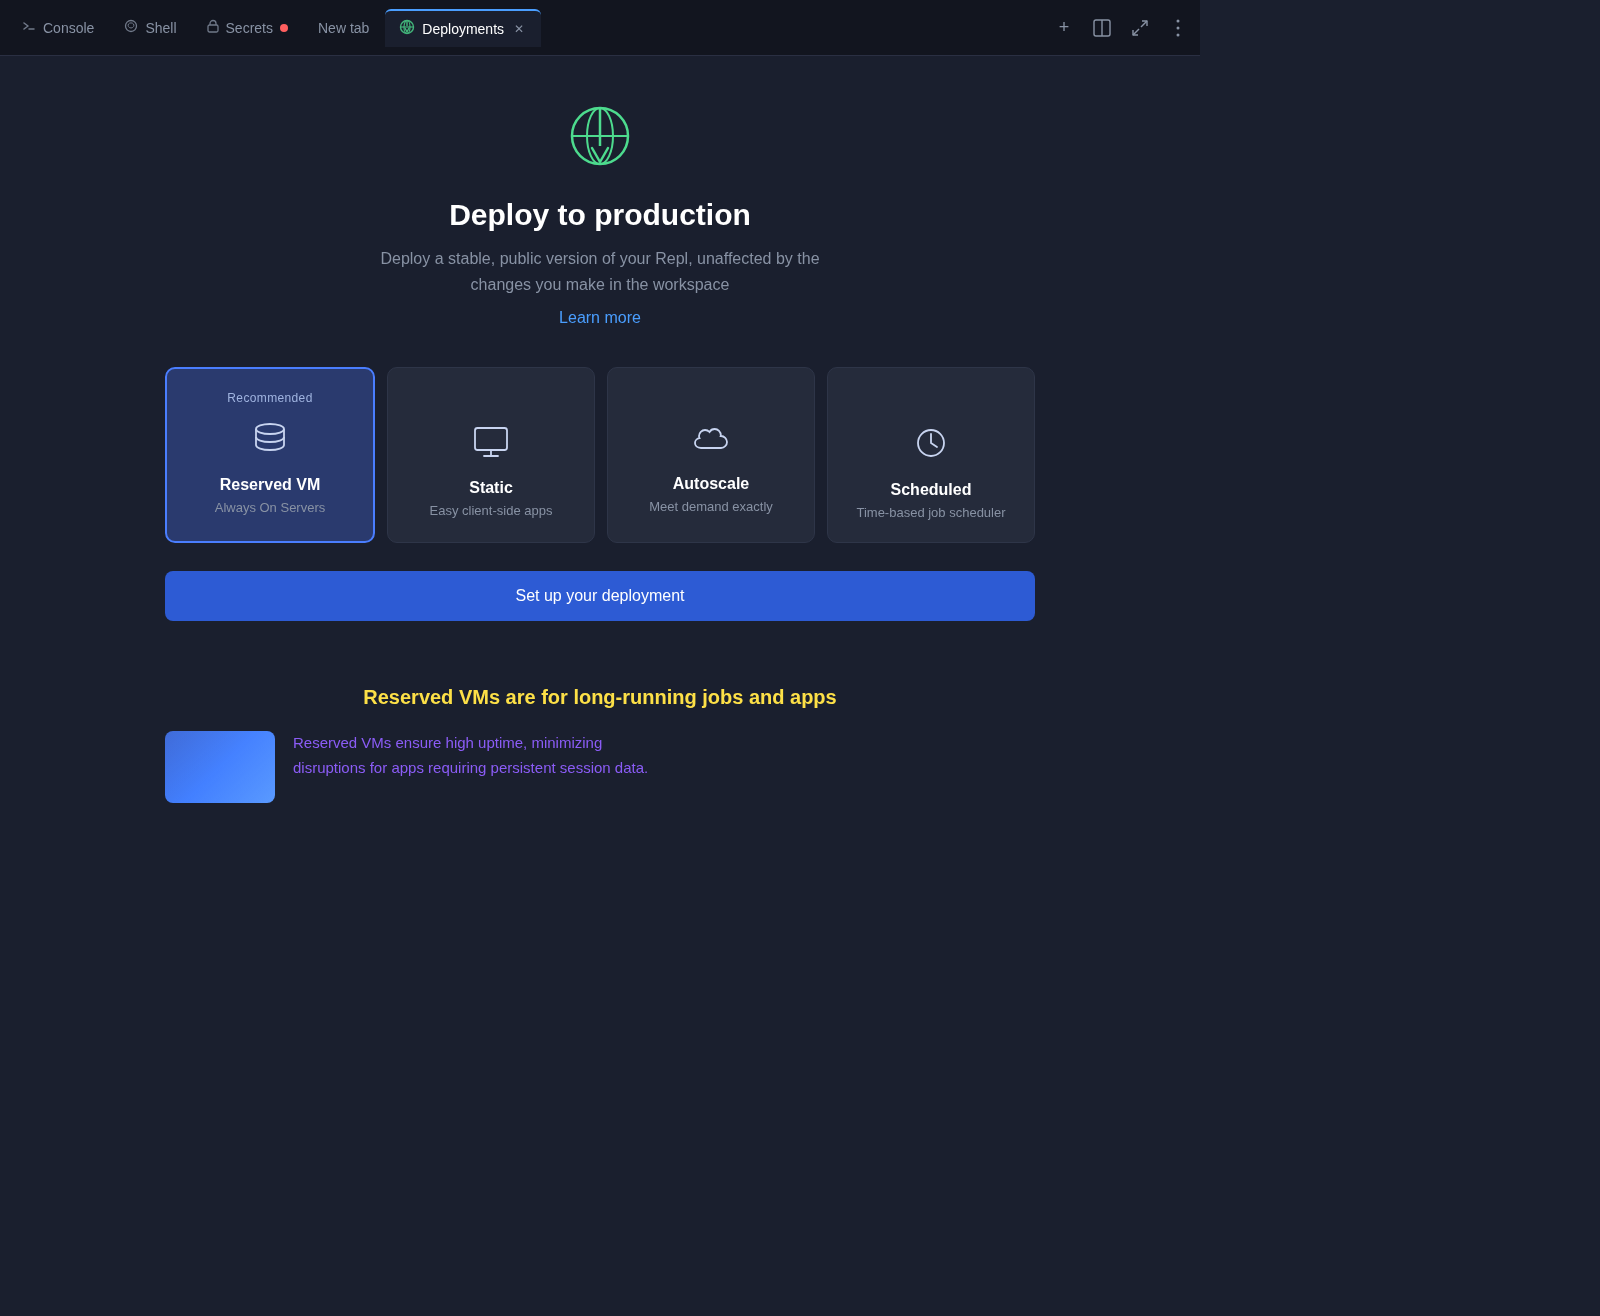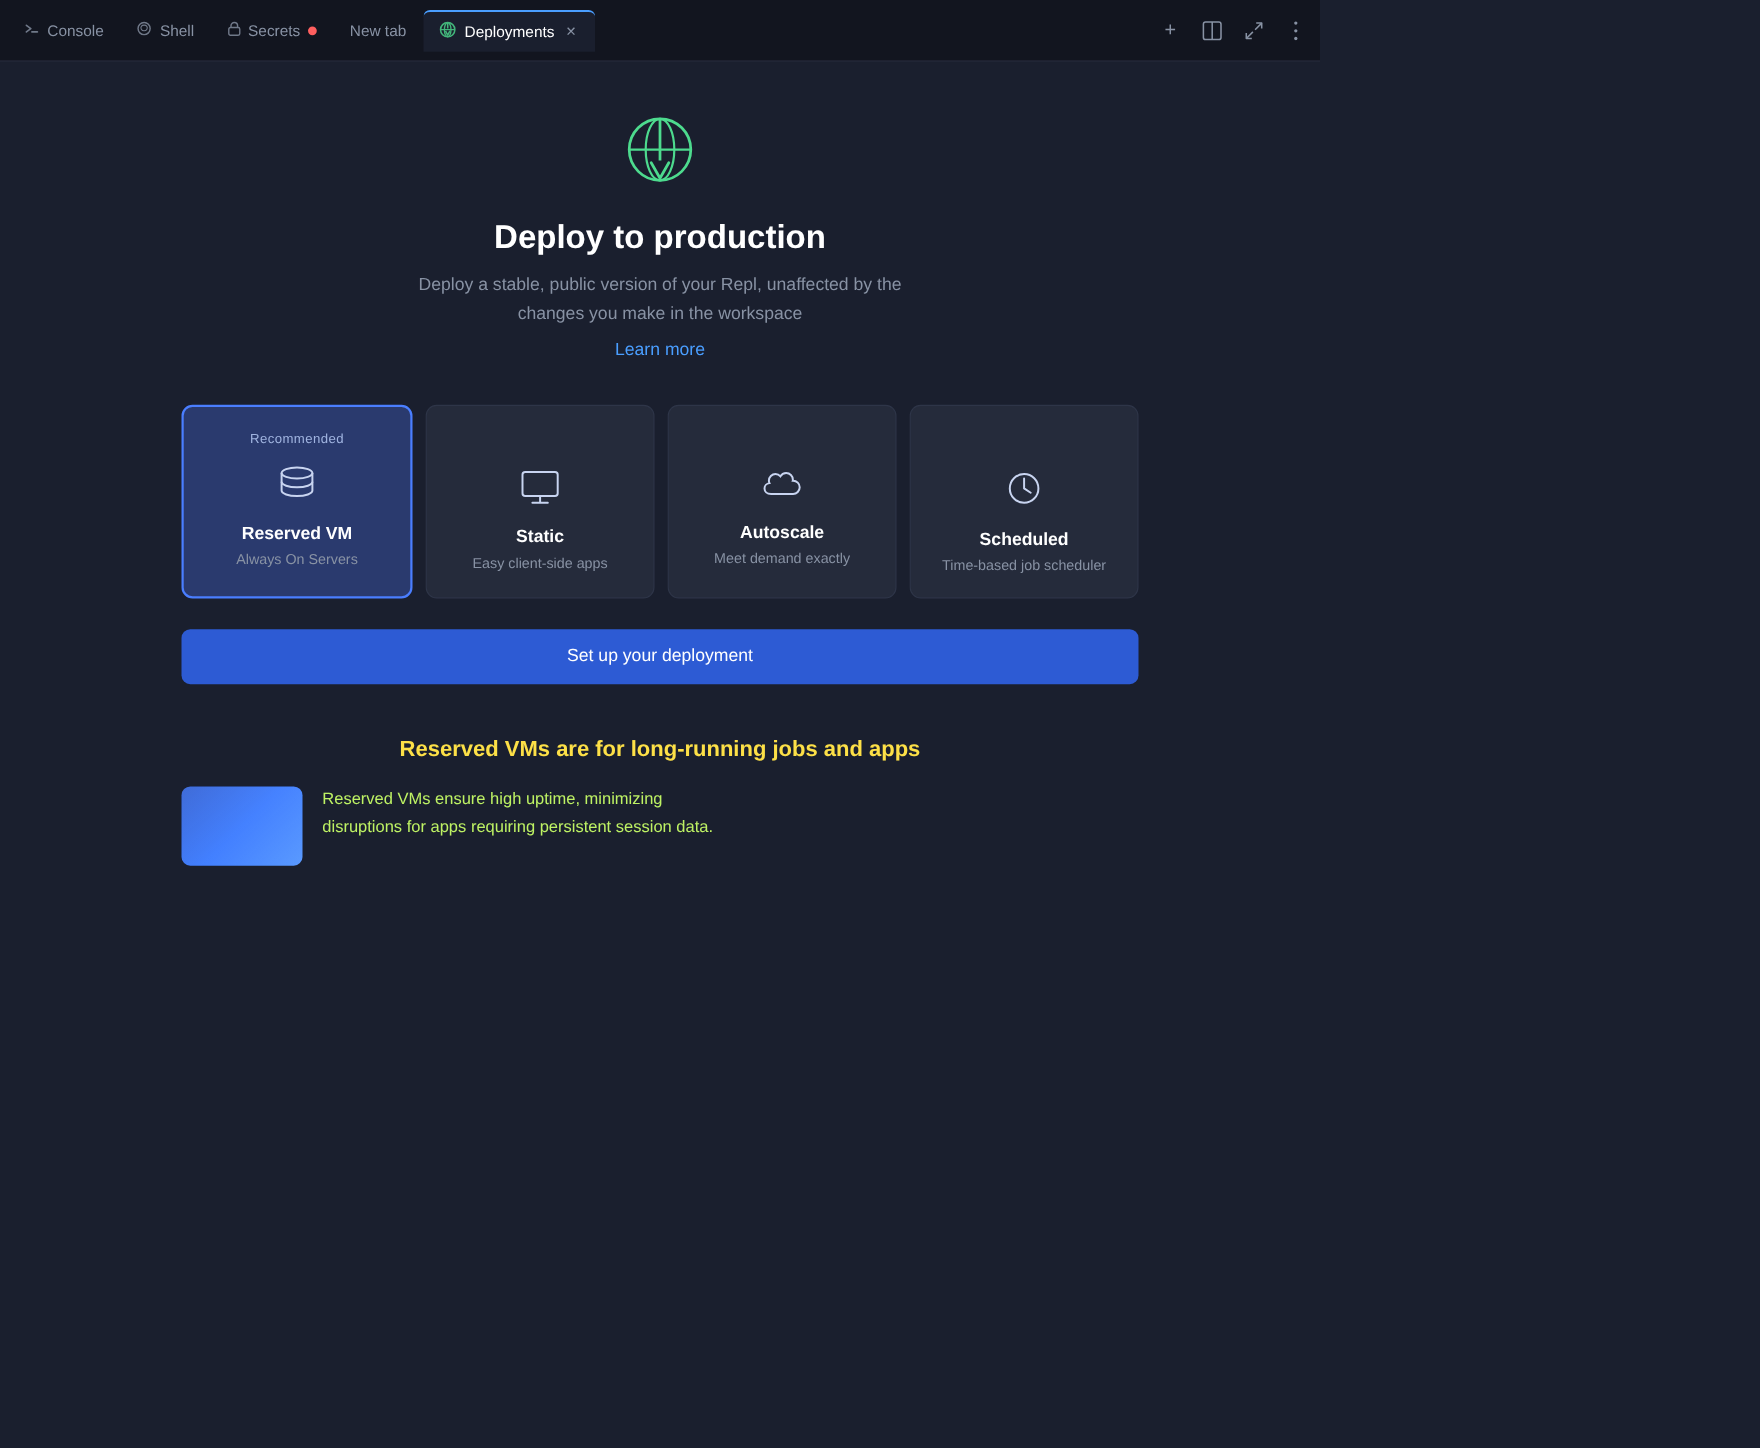--- a/index.html
+++ b/index.html
@@ -195,21 +195,21 @@
     
     .cta-button {
       background: #2d5bd4;
       color: white;
       border: none;
       border-radius: 8px;
       padding: 16px 64px;
       font-size: 16px;
       font-weight: 500;
       cursor: pointer;
-      margin-bottom: 48px;
+      margin-bottom: 65px;
       width: 100%;
       max-width: 870px;
       transition: background 0.15s;
     }
 
     
     .bottom-section {
       width: 100%;
       max-width: 870px;
     }
@@ -240,21 +240,21 @@
 
     .bottom-thumbnail::after {
       content: '';
       position: absolute;
       top: 0; left: 0; right: 0; bottom: 0;
       background: linear-gradient(to bottom right, rgba(255,255,255,0.1), transparent);
     }
 
     .bottom-text {
       font-size: 15px;
-      color: #bef264;
+      color: #8b5cf6;
       line-height: 1.65;
     }
   </style>
 </head>
 <body>
 
 <div class="tab-bar">
 
   <div class="tab">
     <span class="tab-icon">

